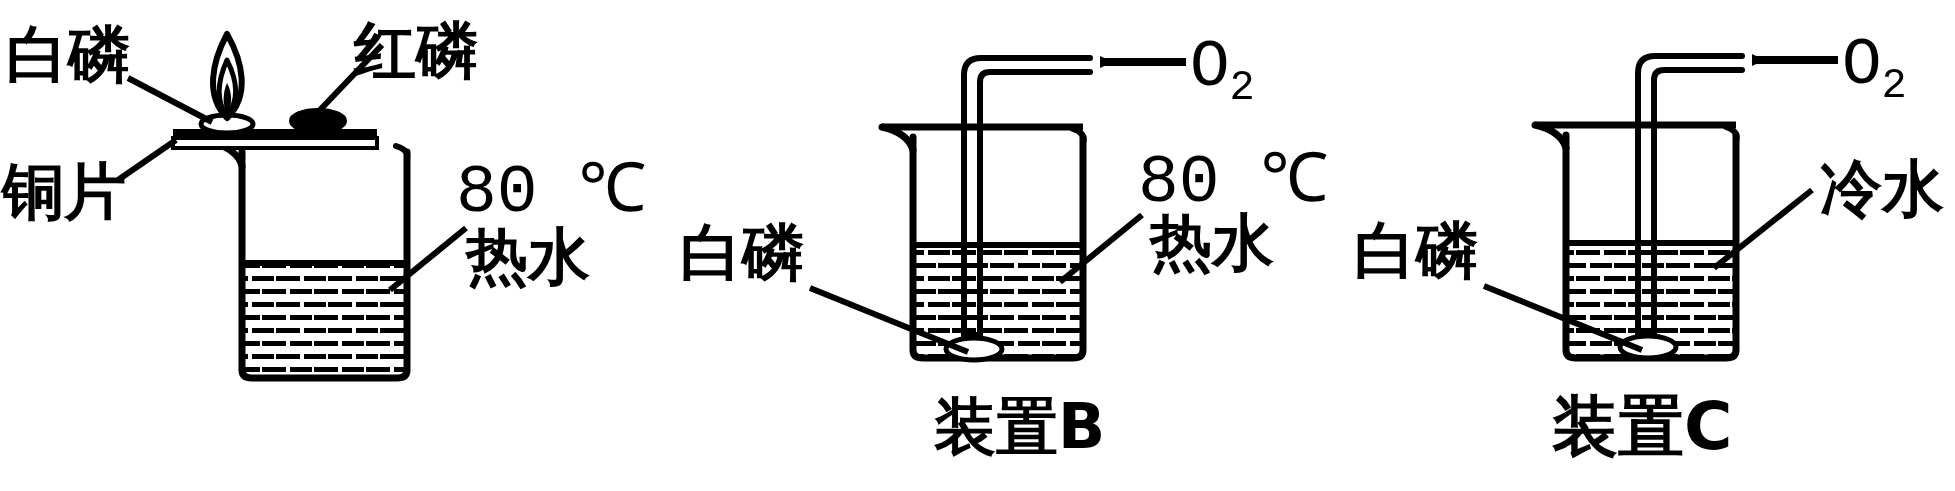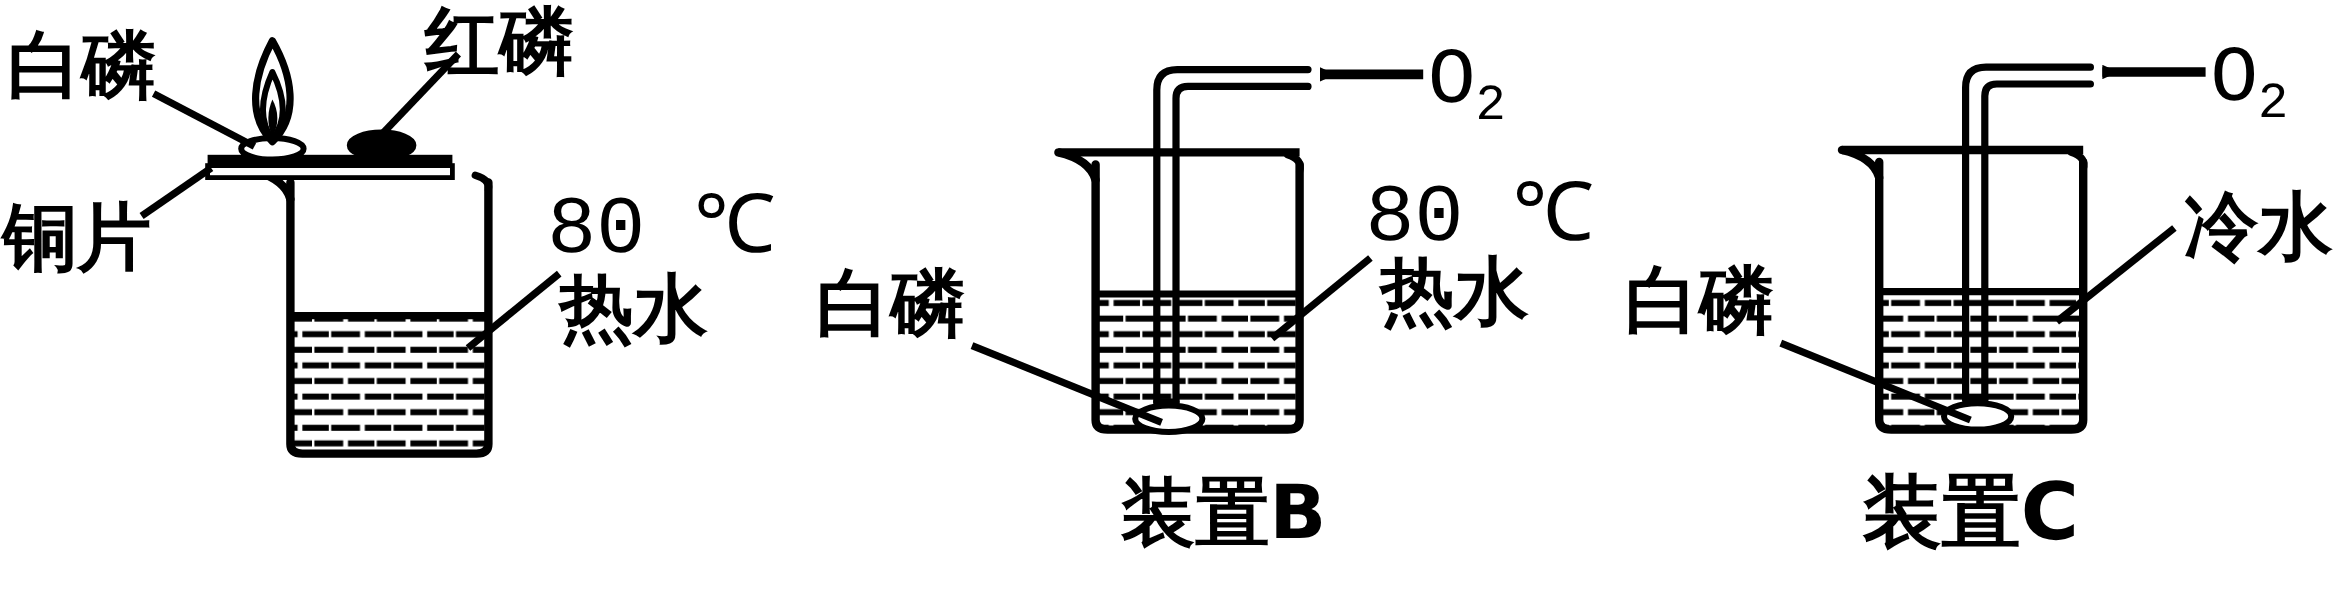--- a/index.html
+++ b/index.html
@@ -118,23 +118,23 @@
 
       <ellipse cx="1648" cy="347" rx="28" ry="11" fill="#fff" stroke="#000" stroke-width="5"></ellipse>
 
       <line x1="1484" y1="286" x2="1642" y2="350" stroke="#000" stroke-width="6"></line>
       <line x1="1812" y1="190" x2="1714" y2="268" stroke="#000" stroke-width="6"></line>
     </g>
   </svg>
 
   <div class="lbl cn" style="left:6px;  top:24px;  font-size:62px;">白磷</div>
 
-  <div class="lbl cn" style="left:354px; top:4px;   font-size:62px;">红磷</div>
+  <div class="lbl cn" style="left:354px; top:20px;   font-size:62px;">红磷</div>
 
-  <div class="lbl cn" style="left:2px;   top:172px; font-size:62px;font-family:Liberation Mono, monospace;">铜片</div>
+  <div class="lbl cn" style="left:2px;   top:161px; font-size:62px;">铜片</div>
 
   <div class="lbl sr" style="left:456px; top:140px; font-size:68px;">80 ℃</div>
 
   <div class="lbl cn" style="left:466px; top:226px; font-size:62px;">热水</div>
 
 
   <div class="lbl sr" style="left:1190px; top:16px; font-size:66px;">
     <span>O</span><sub style="font-size:42px;">2</sub>
   </div>
 

